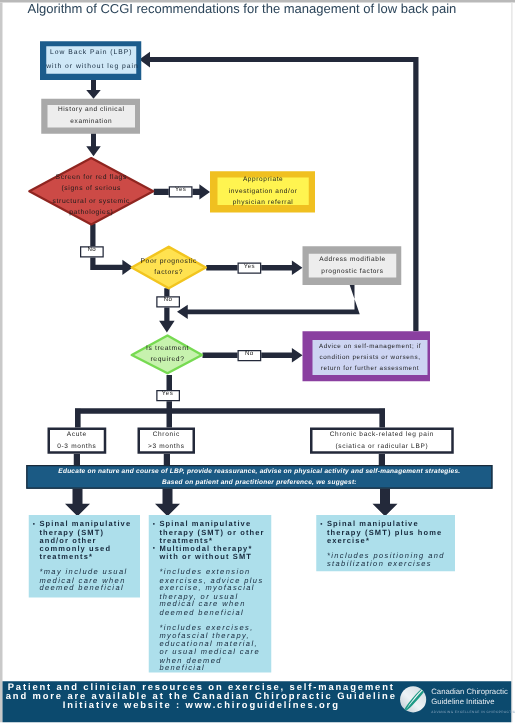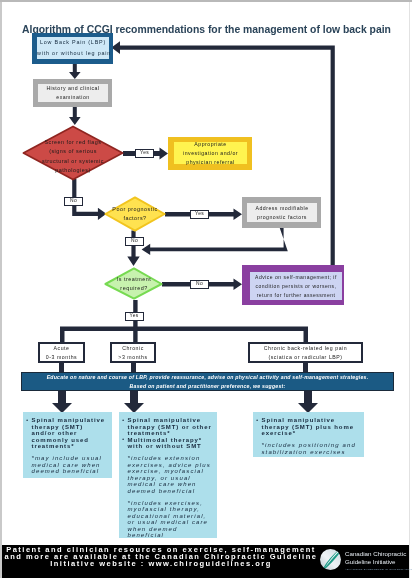--- a/index.html
+++ b/index.html
@@ -2,21 +2,21 @@
 <html><head>
 <meta charset="utf-8">
 <style>
   html,body{margin:0;padding:0;background:#ffffff;}
   body{width:412px;height:578px;font-family:"Liberation Sans",sans-serif;overflow:hidden;}
   #page{position:relative;width:412px;height:578px;background:#fff;box-sizing:border-box;}
   #frame{position:absolute;left:0;top:0;width:412px;height:578px;box-sizing:border-box;}
   #frame .tbar{position:absolute;left:0;top:0;width:412px;height:2px;background:#b9b9b9;}
   #frame .lbar{position:absolute;left:0;top:2px;width:2px;height:576px;background:#c9c9c9;}
   #frame .rbar{position:absolute;left:409px;top:2px;width:1px;height:576px;background:#e2e2e2;}
-  .title{position:absolute;left:22px;top:25px;width:390px;font-size:10.4px;line-height:10px;font-weight:bold;color:#2b4459;letter-spacing:0;white-space:nowrap;}
+  .title{position:absolute;left:22px;top:3px;width:390px;font-size:10.4px;line-height:10px;font-weight:normal;color:#2b4459;letter-spacing:0;white-space:nowrap;}
   svg#wires{position:absolute;left:0;top:0;width:412px;height:578px;}
   .node{position:absolute;box-sizing:border-box;display:flex;align-items:center;justify-content:center;text-align:center;}
   .node .txt{width:100%;}
 
   
   #box1{left:32px;top:33px;width:81px;height:31px;background:#1c5c8c;border:0;padding:4px 4px 5px 5px;}
   #box1 .inner{width:100%;height:100%;background:#cfe8f7;display:flex;align-items:center;justify-content:center;overflow:visible;}
   #box1 .txt{font-size:5.4px;color:#14293d;line-height:11px;letter-spacing:.8px;white-space:nowrap;}
 
   
@@ -70,21 +70,21 @@
   
   .elab{position:absolute;box-sizing:border-box;background:#fff;border:1.3px solid #23293a;color:#1b1b1b;font-size:4.9px;line-height:1;text-align:center;display:flex;align-items:center;justify-content:center;letter-spacing:.35px;}
   #el1{left:135px;top:148.5px;width:19px;height:9px;}
   #el2{left:64px;top:196.5px;width:19px;height:9px;}
   #el3{left:190px;top:209.5px;width:19px;height:9px;}
   #el4{left:125px;top:236.5px;width:19px;height:9px;}
   #el5{left:190px;top:279.5px;width:19px;height:9px;}
   #el6{left:124.5px;top:311.5px;width:19px;height:9px;}
 
   
-  #footer{position:absolute;left:2px;top:545px;width:407px;height:33px;background:#000000;}
+  #footer{position:absolute;left:2px;top:545px;width:407px;height:33px;background:#0c4a6e;}
   #ftext{position:absolute;left:1px;top:2px;width:316px;text-align:center;font-size:7.5px;font-weight:bold;color:#fff;line-height:6.9px;letter-spacing:1.5px;}
   #flogo{position:absolute;left:317px;top:3px;display:flex;align-items:flex-start;}
   #flogo .lg{width:23px;height:23px;flex:0 0 23px;}
   #flogo .lt{padding-left:3px;color:#e6ecf2;padding-top:1.5px;white-space:nowrap;}
   #flogo .lt .l1{font-size:6.2px;line-height:8.5px;letter-spacing:0;}
   #flogo .lt .l3{font-size:2.5px;letter-spacing:.35px;margin-top:1.5px;color:#87a4be;}
 </style>
 </head>
 <body>
 

